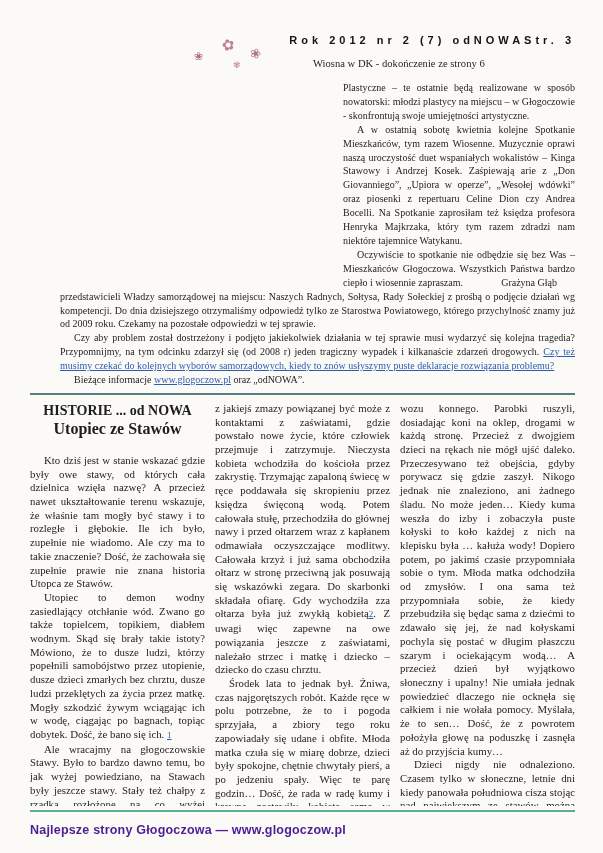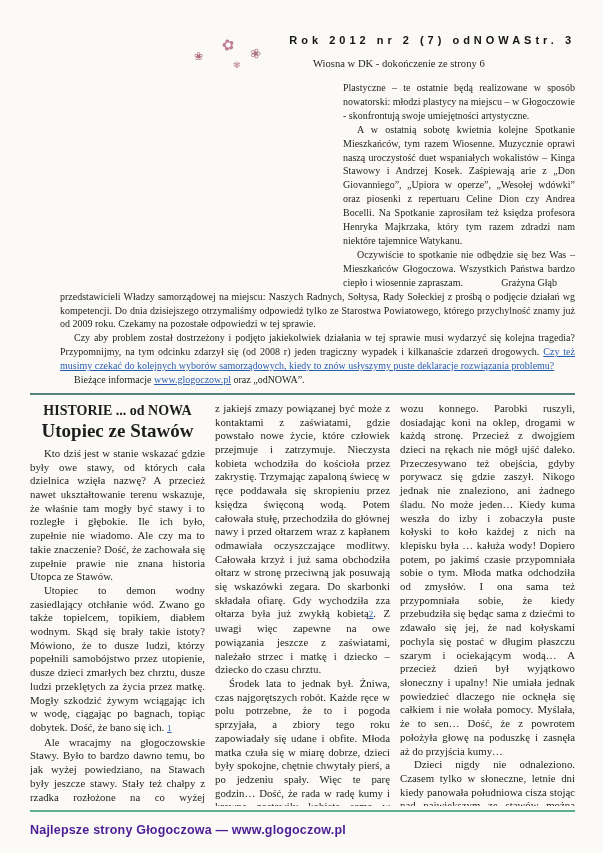--- a/index.html
+++ b/index.html
@@ -25,21 +25,21 @@
   .boldp { font-weight:normal; }
   .blink { color:#2a5db0; text-decoration:underline; cursor:pointer; }
   .sig-line { position:relative; }
   .sig { position:absolute; right:18px; bottom:0; }
 
   .rule-mid { border-top:2px solid #548082; margin-top:6px; }
 
   .article { display:flex; gap:10px; margin-top:7px; flex:1; overflow:hidden; }
   .acol { flex:1; min-width:0; }
   .atitle1 { text-align:center; font-weight:bold; font-size:14px; margin:1px 0 1px; }
-  .atitle2 { text-align:center; font-weight:bold; font-size:19px; margin-bottom:5px; }
+  .atitle2 { text-align:center; font-weight:bold; font-size:16px; margin-bottom:16px; }
   .abody { font-size:10.8px; line-height:13.7px; text-align:justify; }
   .fnmark { color:#2a5db0; text-decoration:underline; font-size:9px; cursor:pointer; }
 
   .footer-rule { border-top:2px solid #5fae8d; margin-top:4px; }
   .footer-text { text-align:left; font-family:"Liberation Sans",sans-serif; font-weight:bold;
                  font-size:12.5px; color:#4c1d95; padding:11px 0 4px; letter-spacing:.2px; }
 
   .flowers { position:absolute; left:192px; top:38px; width:90px; height:42px; pointer-events:none; }
   .flowers span { position:absolute; line-height:1; }
   .fl1 { left:30px; top:0;  font-size:15px; color:#c17f97; transform:rotate(-15deg); }

